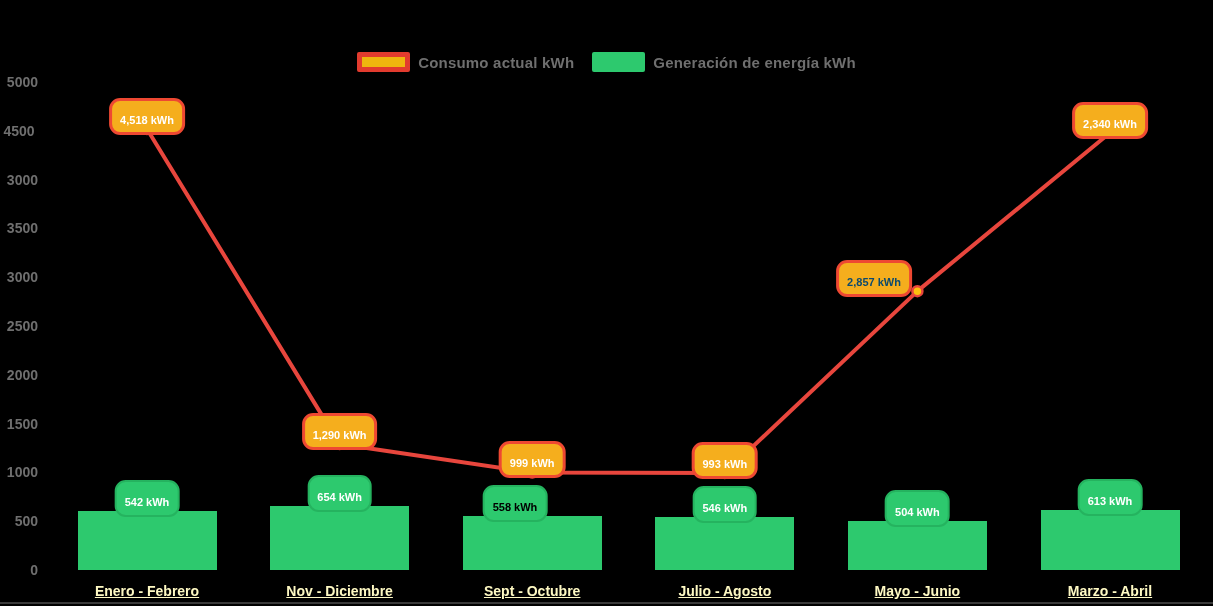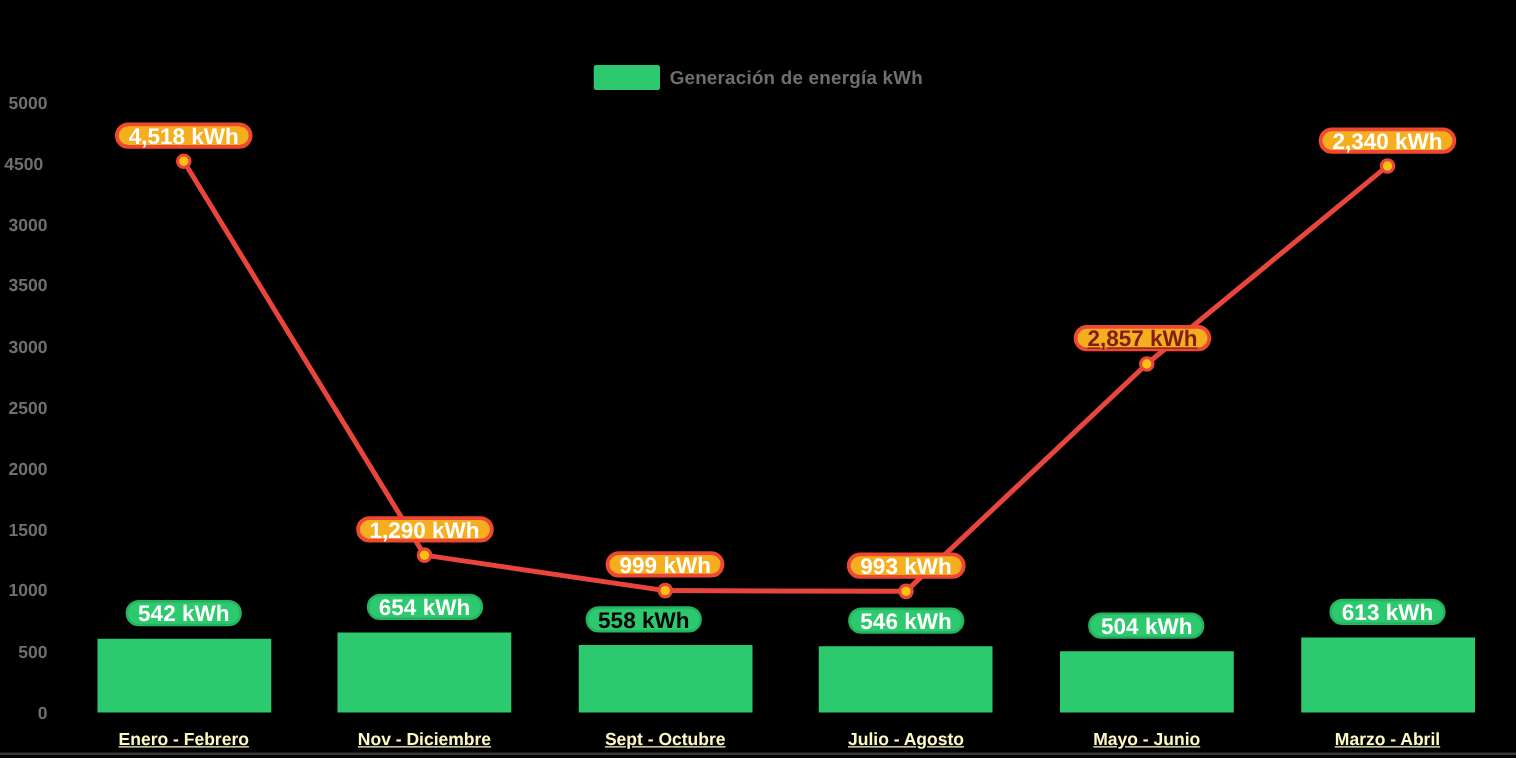--- a/index.html
+++ b/index.html
@@ -21,34 +21,38 @@
     position:absolute;width:38px;text-align:right;
     font-size:14px;font-weight:700;color:#6f6f6f;line-height:16px;
   }
   .xtick{
     position:absolute;transform:translateX(-50%);white-space:nowrap;
     font-size:14px;font-weight:700;color:#fef9c3;text-decoration:underline;
   }
   .bar{position:absolute;pointer-events:auto;}
   .pill{
     position:absolute;transform:translateX(-50%);box-sizing:border-box;
-    height:21px;line-height:15px;padding:1px 8px 0;border-radius:11px;
-    font-size:18px;font-weight:700;color:#fff;white-space:nowrap;
+    height:37px;line-height:15px;padding:12px 8px 0;border-radius:11px;
+    font-size:11px;font-weight:700;color:#fff;white-space:nowrap;
   }
   .pill-line{border-style:solid;border-width:3px;}
   .pill-bar{border-style:solid;border-width:2px;line-height:16px;}
   .axis-bottom-line{position:absolute;left:0;top:602px;width:1213px;height:2px;background:#3a3a3a;}
   svg{display:block;}
 </style>
 </head>
 <body>
 
 <div id="app">
 
   <div class="legend">
+    <div class="legend-item">
+      <span class="swatch" id="swatch-line" style="background: rgb(239, 181, 14); border: 5px solid rgb(226, 59, 46);"></span>
+      <span class="legend-label">Consumo actual kWh</span>
+    </div>
     <div class="legend-item">
       <span class="swatch" id="swatch-bar" style="background: rgb(45, 201, 110);"></span>
       <span class="legend-label">Generación de energía kWh</span>
     </div>
   </div>
 
   <div class="layer" id="ylabels">
       <div class="ytick" style="left: 0px; top: 562px;">0</div>
       <div class="ytick" style="left: 0px; top: 513.2px;">500</div>
       <div class="ytick" style="left: 0px; top: 464.4px;">1000</div>
@@ -84,21 +88,21 @@
       <div class="pill pill-bar" style="left: 147px; top: 479.757px; background: rgb(45, 201, 110); border-color: rgb(37, 179, 95); color: rgb(255, 255, 255);">542 kWh</div>
       <div class="pill pill-bar" style="left: 339.6px; top: 475.17px; background: rgb(45, 201, 110); border-color: rgb(37, 179, 95); color: rgb(255, 255, 255);">654 kWh</div>
       <div class="pill pill-bar" style="left: 515px; top: 484.539px; background: rgb(45, 201, 110); border-color: rgb(37, 179, 95); color: #000000;">558 kWh</div>
       <div class="pill pill-bar" style="left: 724.8px; top: 485.71px; background: rgb(45, 201, 110); border-color: rgb(37, 179, 95); color: rgb(255, 255, 255);">546 kWh</div>
       <div class="pill pill-bar" style="left: 917.4px; top: 489.81px; background: rgb(45, 201, 110); border-color: rgb(37, 179, 95); color: rgb(255, 255, 255);">504 kWh</div>
       <div class="pill pill-bar" style="left: 1110px; top: 479.171px; background: rgb(45, 201, 110); border-color: rgb(37, 179, 95); color: rgb(255, 255, 255);">613 kWh</div>
       <div class="pill pill-line" style="left: 147px; top: 98.0432px; background: rgb(245, 174, 29); border-color: rgb(238, 72, 50); color: rgb(255, 255, 255);">4,518 kWh</div>
       <div class="pill pill-line" style="left: 339.6px; top: 413.096px; background: rgb(245, 174, 29); border-color: rgb(238, 72, 50); color: rgb(255, 255, 255);">1,290 kWh</div>
       <div class="pill pill-line" style="left: 532.2px; top: 441.498px; background: rgb(245, 174, 29); border-color: rgb(238, 72, 50); color: rgb(255, 255, 255);">999 kWh</div>
       <div class="pill pill-line" style="left: 724.8px; top: 442.083px; background: rgb(245, 174, 29); border-color: rgb(238, 72, 50); color: rgb(255, 255, 255);">993 kWh</div>
-      <div class="pill pill-line" style="left: 914px; top: 260.157px; background: rgb(245, 174, 29); border-color: rgb(238, 72, 50); color: #7f1d1d; text-decoration: underline;">2,857 kWh</div>
+      <div class="pill pill-line" style="left: 874px; top: 260.157px; background: rgb(245, 174, 29); border-color: rgb(238, 72, 50); color: #0c4a6e;">2,857 kWh</div>
       <div class="pill pill-line" style="left: 1110px; top: 101.752px; background: rgb(245, 174, 29); border-color: rgb(238, 72, 50); color: rgb(255, 255, 255);">2,340 kWh</div>
     </div>
   <div class="layer" id="xlabels">
       <div class="xtick" style="left: 147px; top: 583px;">Enero - Febrero</div>
       <div class="xtick" style="left: 339.6px; top: 583px;">Nov - Diciembre</div>
       <div class="xtick" style="left: 532.2px; top: 583px;">Sept - Octubre</div>
       <div class="xtick" style="left: 724.8px; top: 583px;">Julio - Agosto</div>
       <div class="xtick" style="left: 917.4px; top: 583px;">Mayo - Junio</div>
       <div class="xtick" style="left: 1110px; top: 583px;">Marzo - Abril</div>
     </div>

